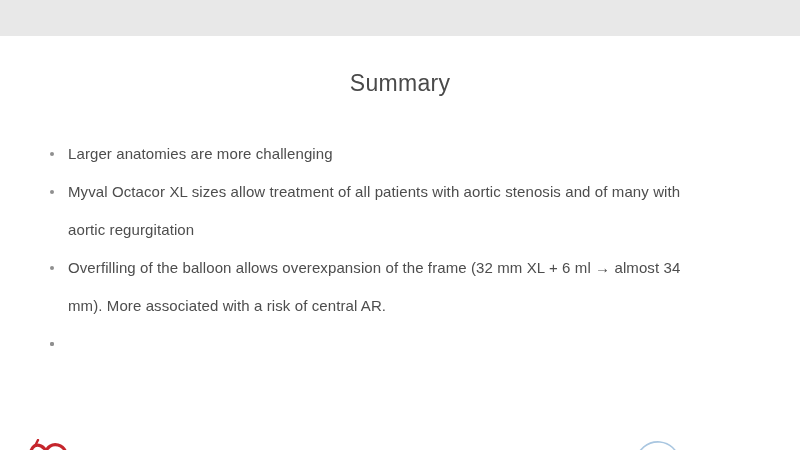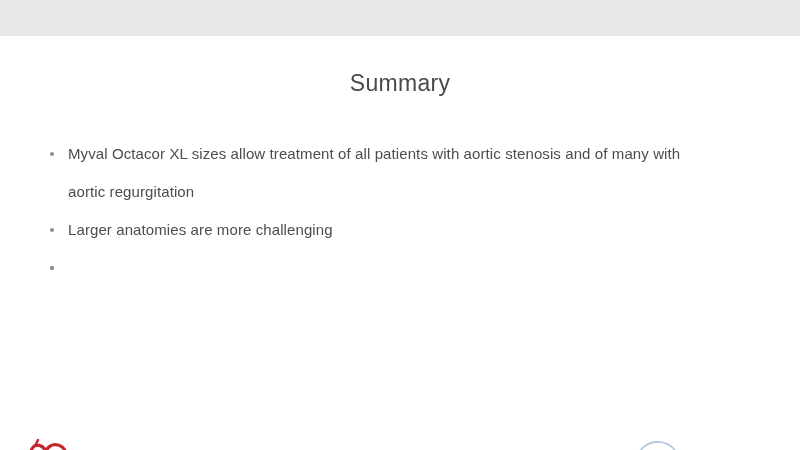--- a/index.html
+++ b/index.html
@@ -103,28 +103,29 @@
 </head>
 <body>
 
 <div class="slide">
 
   <div class="slide-title">Summary</div>
 
   <ul class="bullet-list">
     <li>
       <span class="dot"></span>
+      <span>Larger anatomies are more challenging</span>
+    </li>
+    <li>
+      <span class="dot"></span>
       <span>Myval Octacor XL sizes allow treatment of all patients with aortic stenosis and of many with aortic regurgitation</span>
     </li>
     <li>
       <span class="dot"></span>
-      <span>Larger anatomies are more challenging</span>
-    </li>
-    <li>
-      <span class="dot"></span>
+      <span>Overfilling of the balloon allows overexpansion of the frame (32 mm XL + 6 ml → almost 34 mm). More associated with a risk of central AR.</span>
     </li>
     <li>
       <span class="dot"></span>
     </li>
     <li>
       <span class="dot"></span>
     </li>
   </ul>
 
   <div class="heart-logo">

